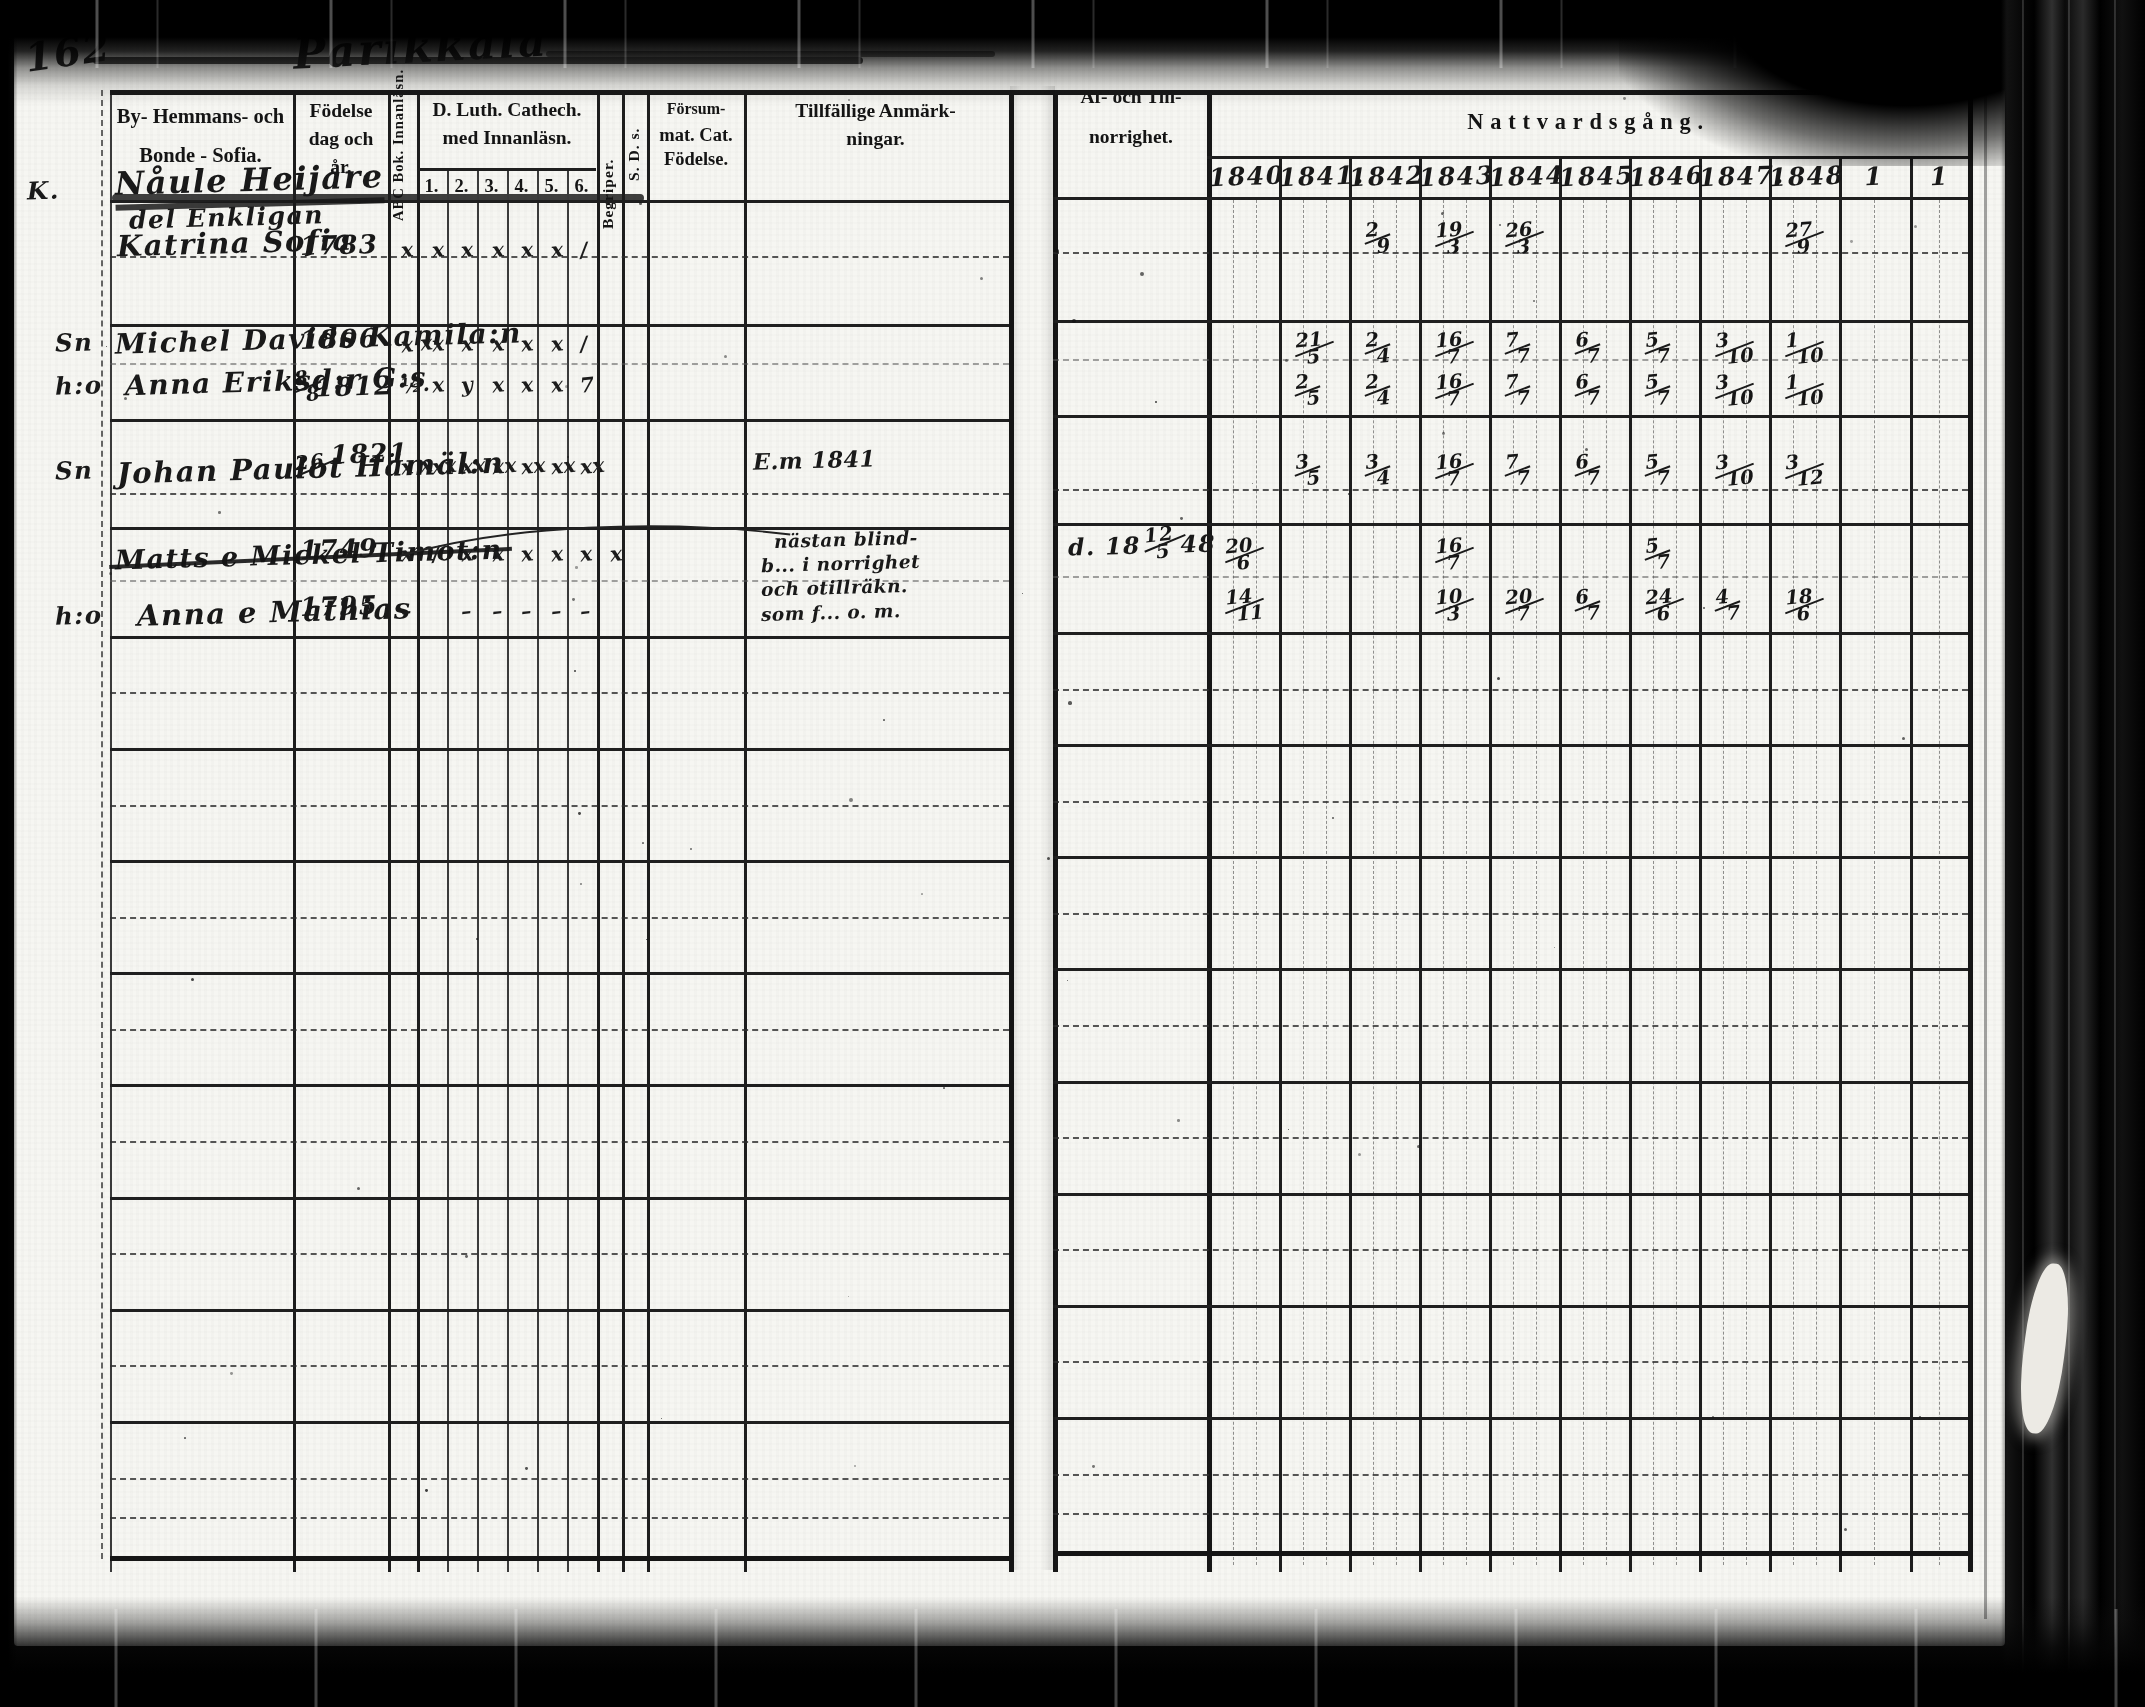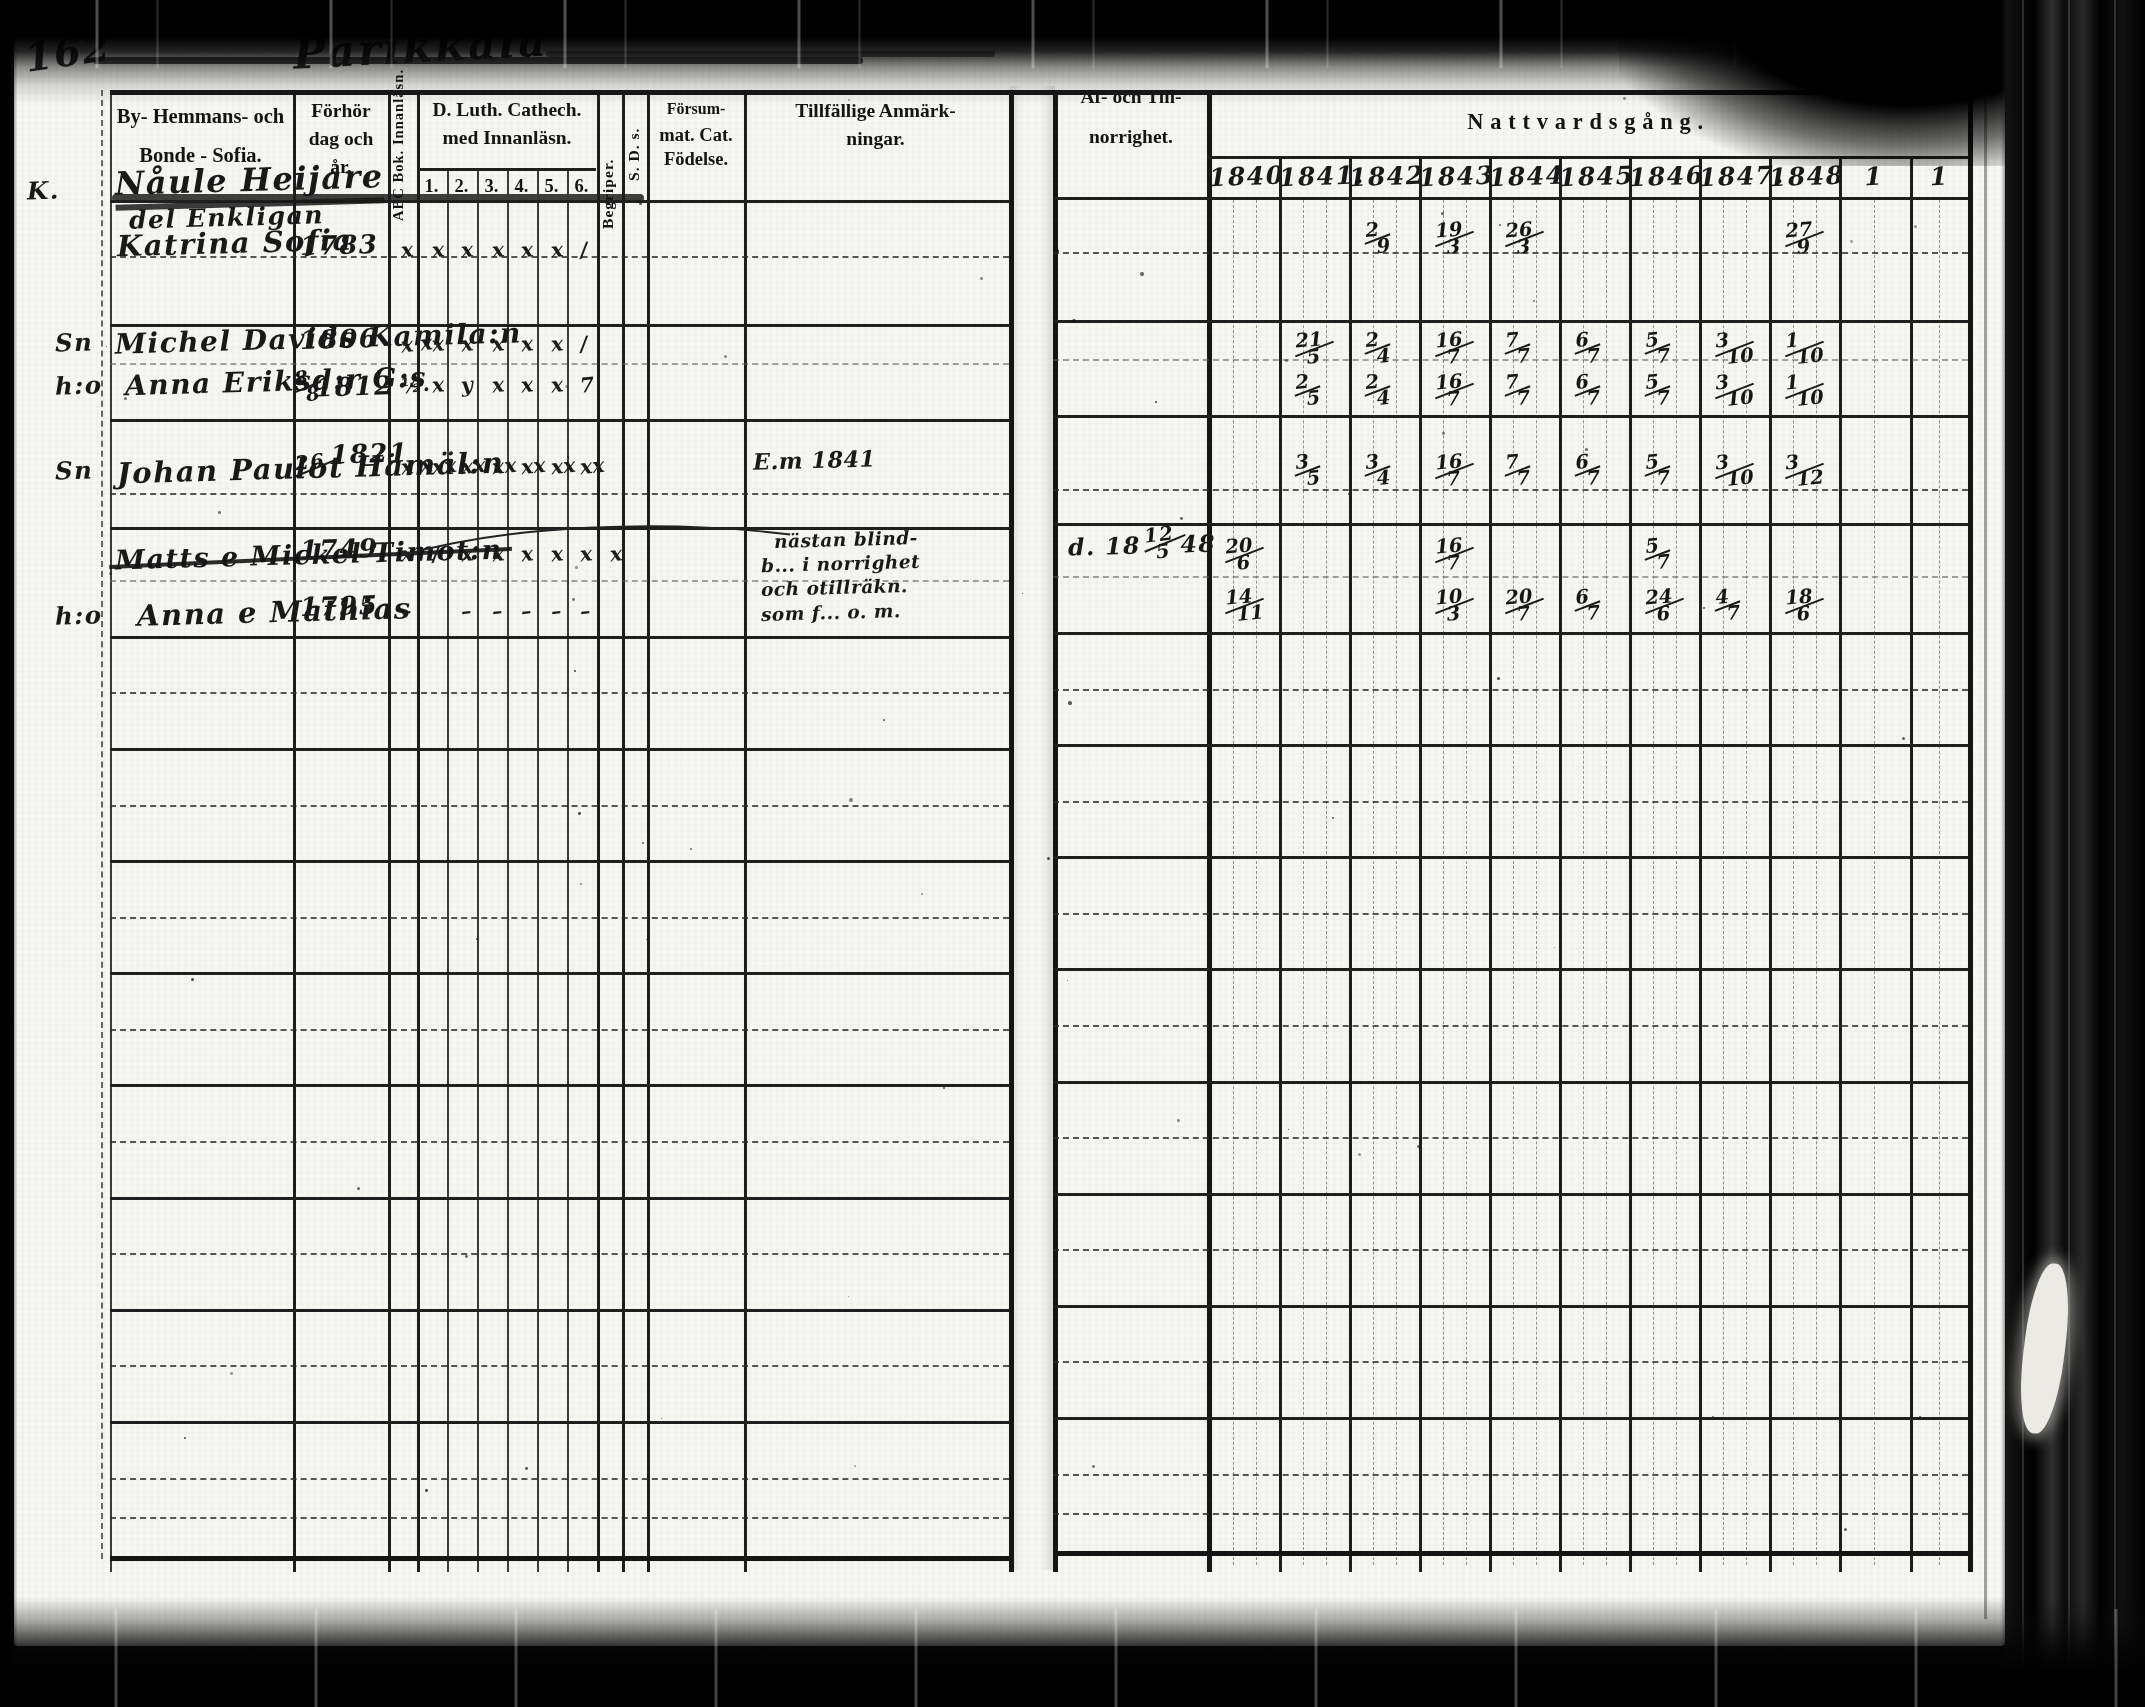--- a/index.html
+++ b/index.html
@@ -77,21 +77,21 @@
   <div id="paper"></div>
 
   <div class="hw" style="left:25px;top:29px;font-size:39px;transform:rotate(-8deg);">162</div>
   <div class="hw" style="left:293px;top:21.5px;font-size:43px;transform:rotate(-3deg);letter-spacing:2.9px;">Parikkala</div>
   <div class="smear" style="left:93px;top:57px;width:770px;height:6.8px;"></div>
   <div class="smear" style="left:546px;top:51px;width:449px;height:5.9px;opacity:.7;"></div>
   <div class="smear" style="left:112px;top:194px;width:532px;height:7.8px;"></div>
 
   <div class="ph" style="left:112px;top:105px;width:177px;font-size:20.5px;">By- Hemmans- och</div>
   <div class="ph" style="left:112px;top:144px;width:177px;font-size:20.5px;">Bonde - Sofia.</div>
-  <div class="ph" style="left:295px;top:100px;width:92px;font-size:19.5px;">Förhör</div>
+  <div class="ph" style="left:295px;top:100px;width:92px;font-size:19.5px;">Födelse</div>
   <div class="ph" style="left:295px;top:128px;width:92px;font-size:19.5px;">dag och</div>
   <div class="ph" style="left:295px;top:156px;width:92px;font-size:19.5px;">år.</div>
   <div class="ph vert" style="left:390px;top:96px;height:125px;font-size:14.6px;">ABC Bok. Innanläsn.</div>
   <div class="ph" style="left:419px;top:99px;width:176px;font-size:19.5px;">D. Luth. Cathech.</div>
   <div class="ph" style="left:419px;top:127px;width:176px;font-size:19.5px;">med Innanläsn.</div>
   <div class="ph vert" style="left:599px;top:96px;height:195px;font-size:15.6px;">Begriper.</div>
   <div class="ph vert" style="left:625px;top:96px;height:117px;font-size:15.6px;">S. D. s.</div>
   <div class="ph" style="left:649px;top:100px;width:94px;font-size:16px;">Försum-</div>
   <div class="ph" style="left:649px;top:125px;width:94px;font-size:18.5px;">mat. Cat.</div>
   <div class="ph" style="left:649px;top:149px;width:94px;font-size:18.5px;">Födelse.</div>

